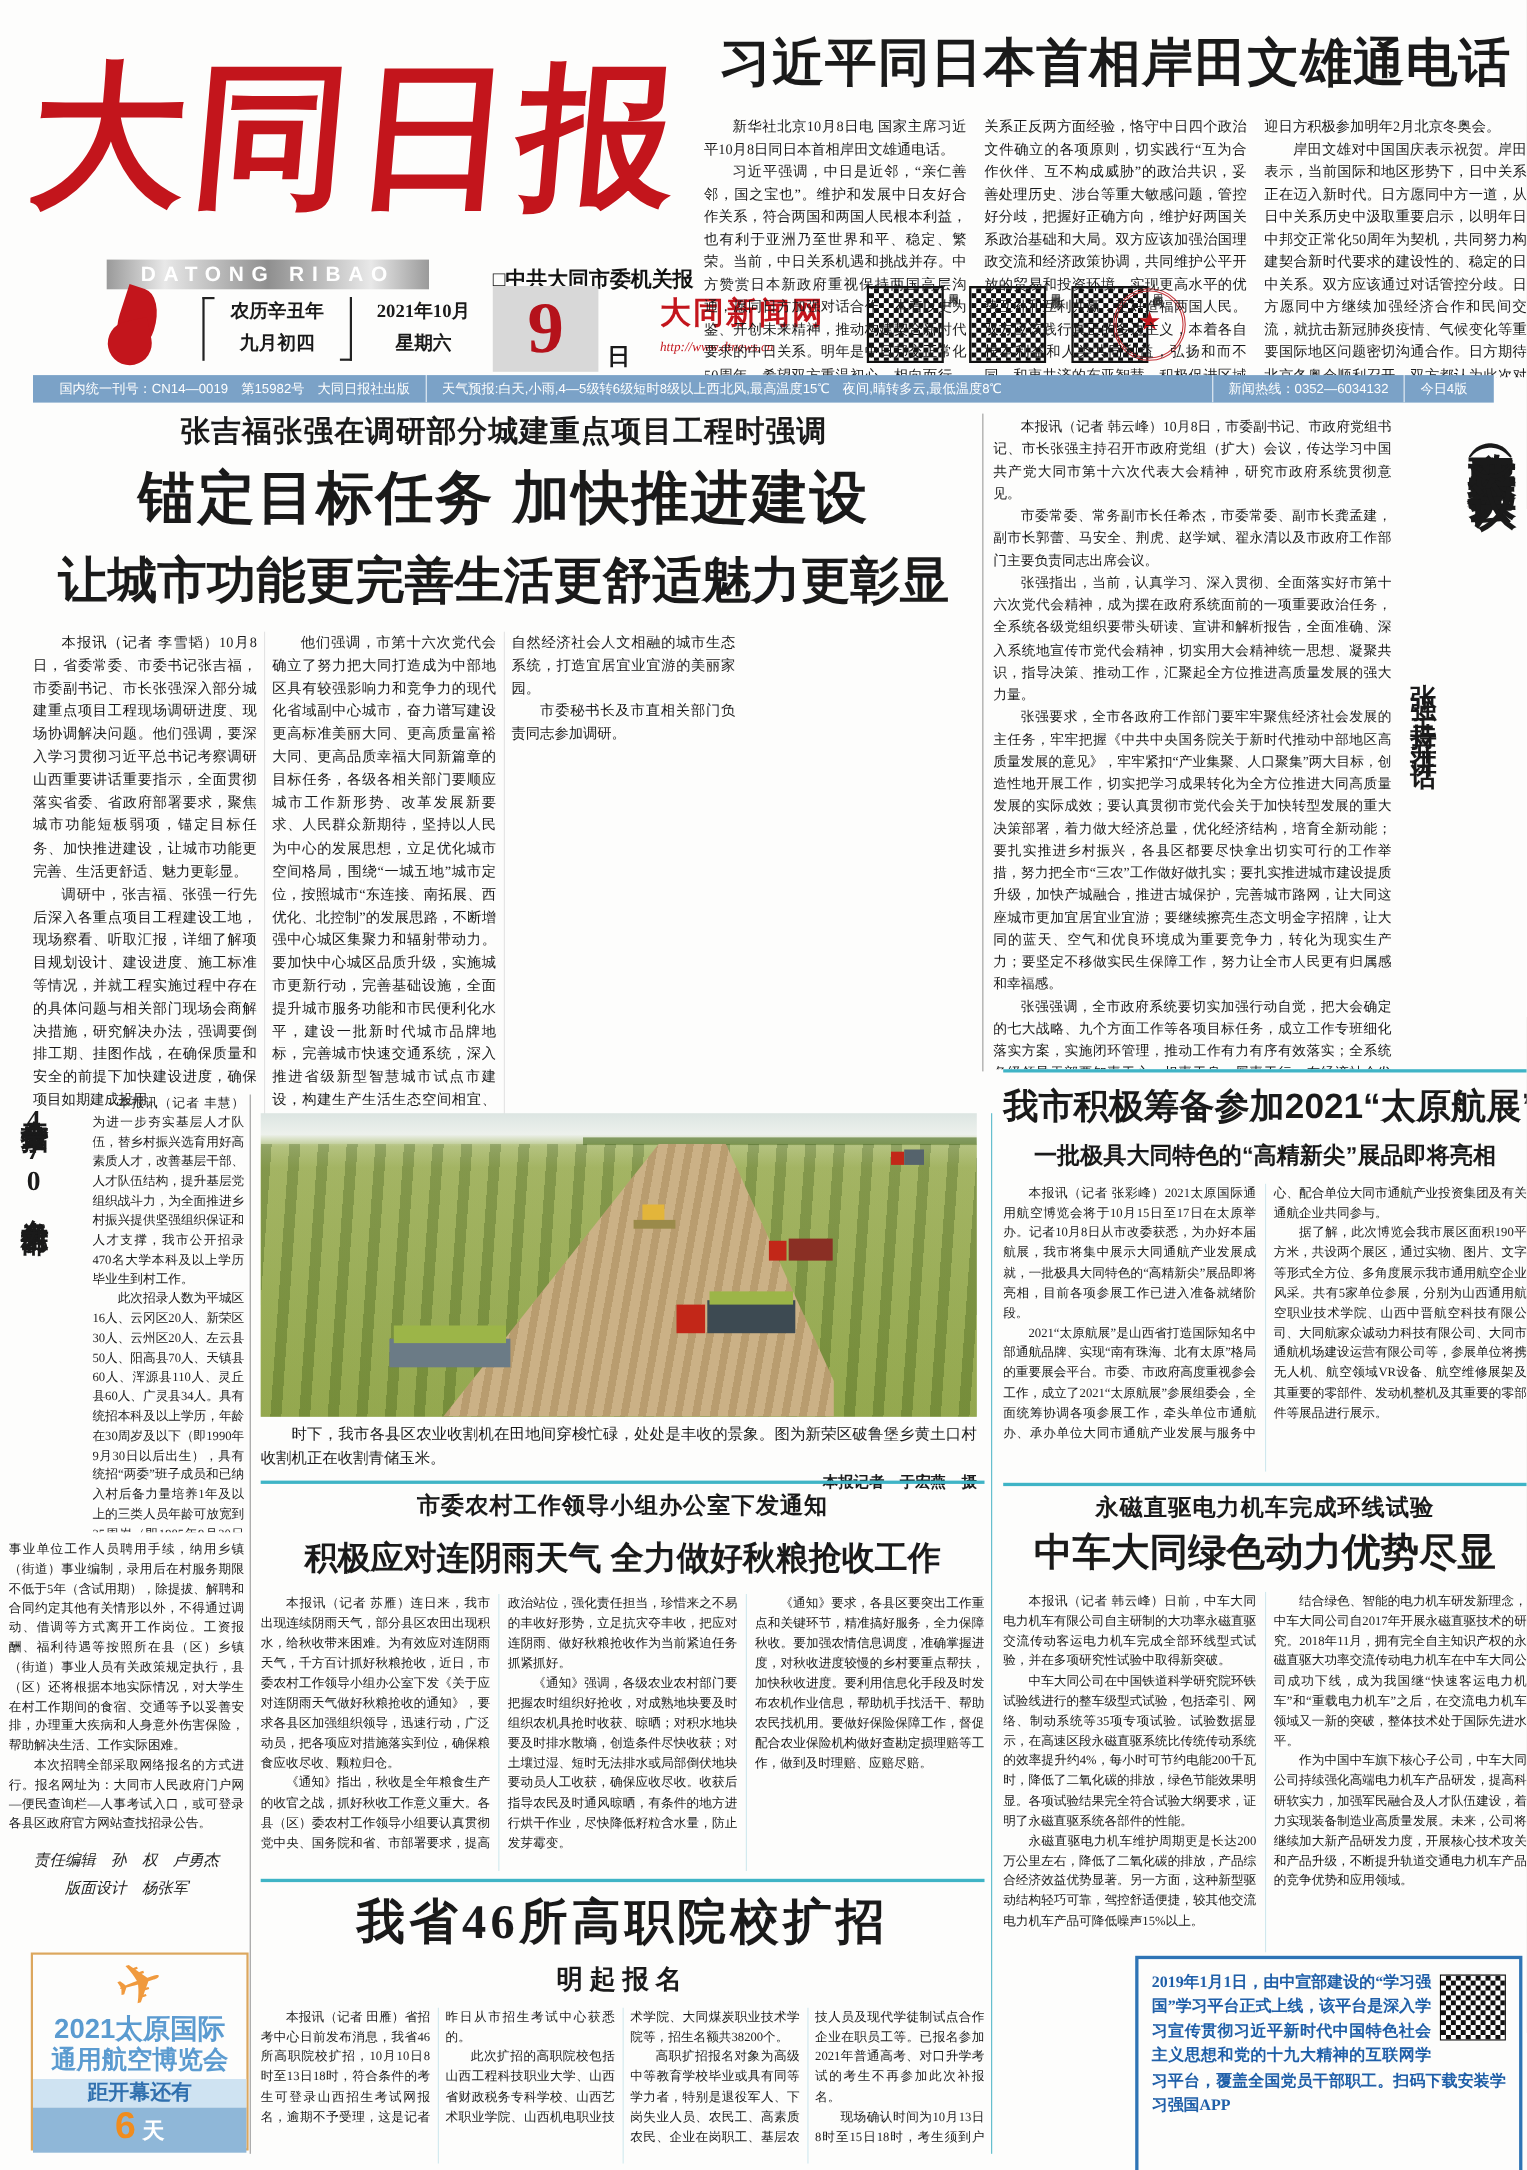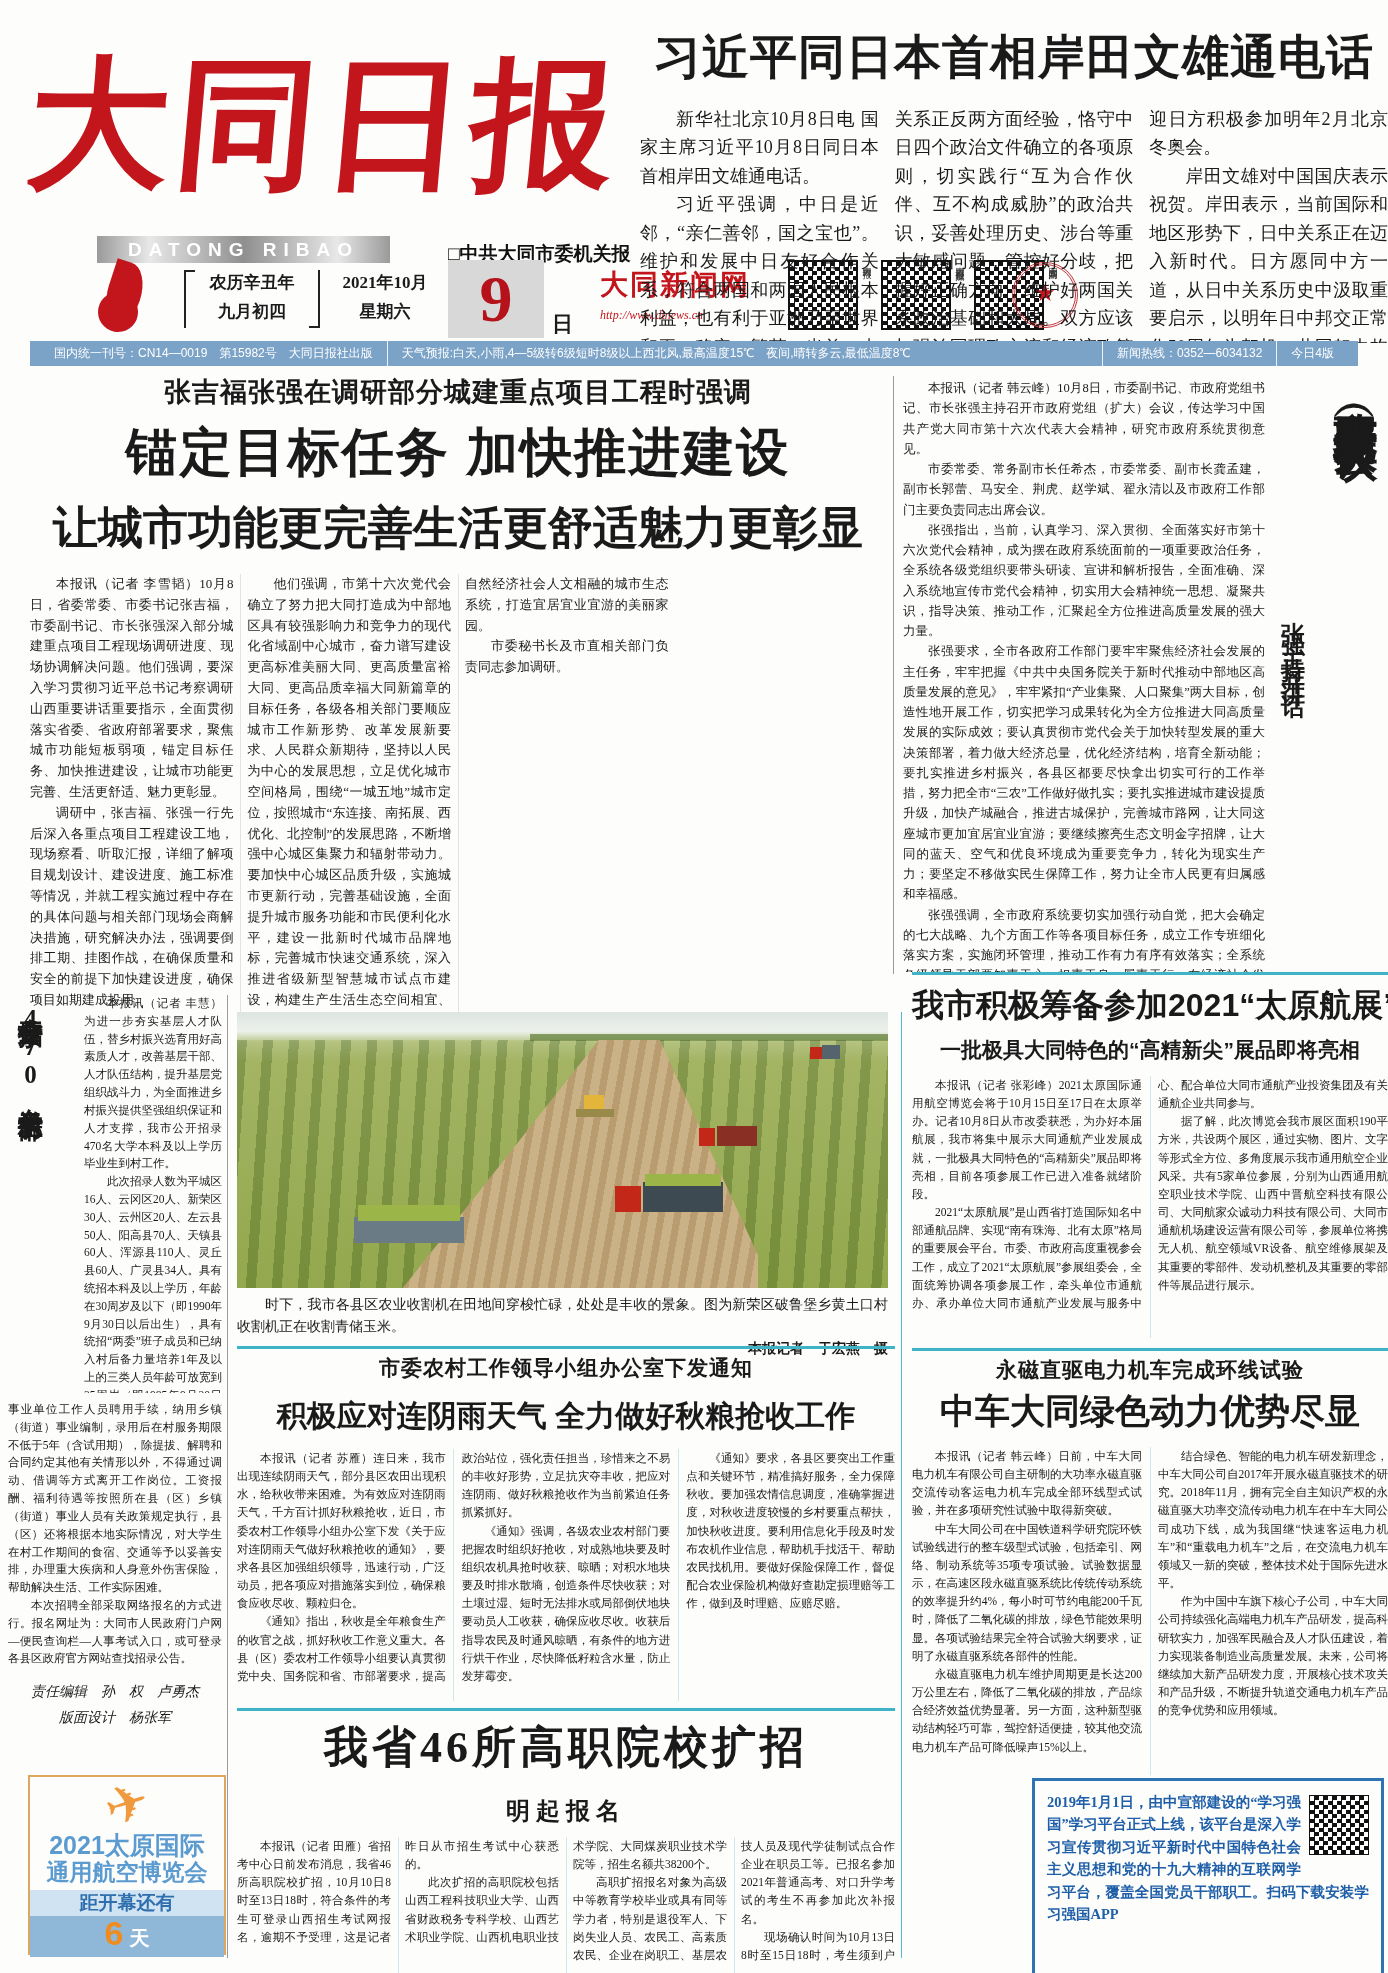--- a/index.html
+++ b/index.html
@@ -37,21 +37,21 @@
   .qr-item{display:flex;align-items:flex-start;gap:2px;}
   .qr{width:66px;height:66px;border:2px solid #111;
       background:repeating-conic-gradient(#111 0% 25%,#fff 0% 50%) 0 0/9px 9px;}
   .qr-label{writing-mode:vertical-rl;font-size:9px;color:#333;letter-spacing:1px;height:66px;}
   .seal{position:absolute;left:1012px;top:262px;width:60px;height:60px;border:3px double #c3353a;
       border-radius:50%;text-align:center;line-height:56px;color:#c3151c;font-size:24px;}
   .topstory{position:absolute;left:640px;top:26px;width:748px;}
   .topstory-h{font-family:"Liberation Sans",sans-serif;font-weight:900;font-size:47px;
       letter-spacing:1px;text-align:center;white-space:nowrap;}
   .topstory-cols{display:flex;gap:16px;margin-top:16px;height:238px;overflow:hidden;}
-  .topstory-cols > div{flex:1;font-size:18px;line-height:1.58;text-align:justify;overflow:hidden;}
+  .topstory-cols > div{flex:1;font-size:13px;line-height:1.58;text-align:justify;overflow:hidden;}
   
   .infobar{position:absolute;left:30px;top:341px;width:1328px;height:25px;background:#7ba2c7;
       color:#fff;font-family:"Liberation Sans",sans-serif;font-size:12px;line-height:25px;
       display:flex;padding:0 10px;box-sizing:border-box;white-space:nowrap;overflow:hidden;}
   .infobar .seg{padding:0 14px;}
   .infobar .seg+.seg{border-left:1px solid rgba(255,255,255,.85);}
   .infobar .grow{flex:1;}
   
   .lead{position:absolute;left:30px;top:374px;width:856px;}
   .lead .kicker{text-align:center;font-size:27px;font-weight:600;letter-spacing:1px;}
@@ -118,21 +118,21 @@
   .notice .abody{margin-top:12px;height:252px;column-count:3;column-gap:16px;}
   .airshow{position:absolute;left:912px;top:984px;width:476px;}
   .airshow .head{font-size:32px;}
   .airshow .sub{font-size:21px;margin-top:8px;font-family:"Liberation Sans",sans-serif;}
   .airshow .abody{margin-top:12px;height:262px;column-count:2;column-gap:16px;}
   .train{position:absolute;left:912px;top:1356px;width:476px;}
   .train .head{font-size:35px;margin-top:4px;}
   .train .abody{margin-top:12px;height:328px;column-count:2;column-gap:16px;}
   .college{position:absolute;left:237px;top:1718px;width:658px;}
   .college .head{font-family:"Liberation Serif",serif;font-weight:800;font-size:44px;letter-spacing:4px;}
-  .college .sub{font-size:24px;margin-top:18px;letter-spacing:6px;}
+  .college .sub{font-size:24px;margin-top:6px;letter-spacing:6px;}
   .college .abody{margin-top:10px;height:142px;column-count:4;column-gap:14px;}
   .xuexibox{position:absolute;left:1032px;top:1778px;width:352px;height:216px;border:3px solid #2e74b5;
       box-sizing:border-box;padding:10px 12px;color:#1f5fa8;font-weight:700;font-size:14.5px;
       line-height:1.55;text-align:justify;}
   .xuexibox .qr{float:right;width:58px;height:58px;margin:4px 0 4px 8px;border-width:1px;}
   .para{margin:0;text-indent:2em;}
   .cont .para:first-child{text-indent:0;}
 </style>
 </head>
 <body>

